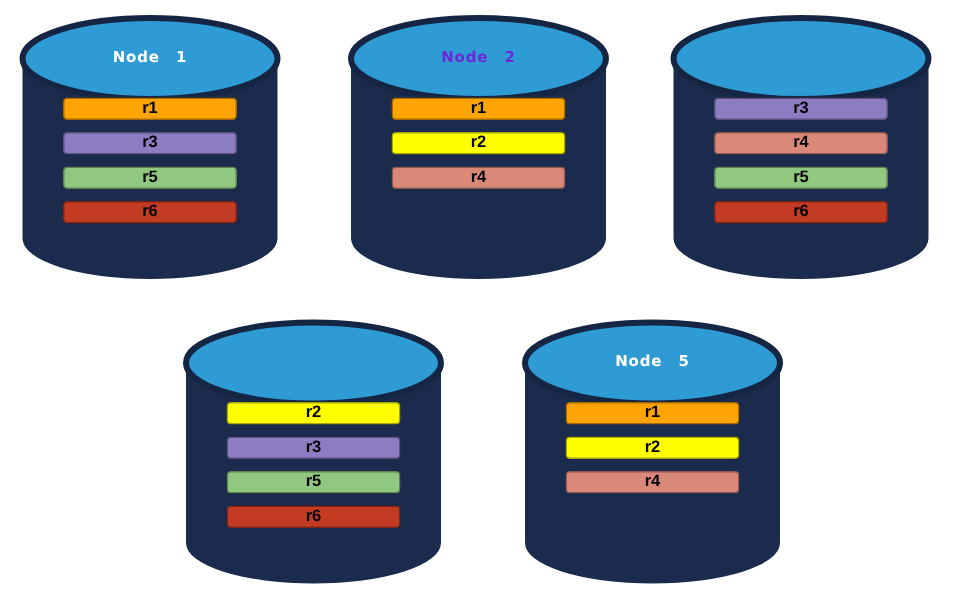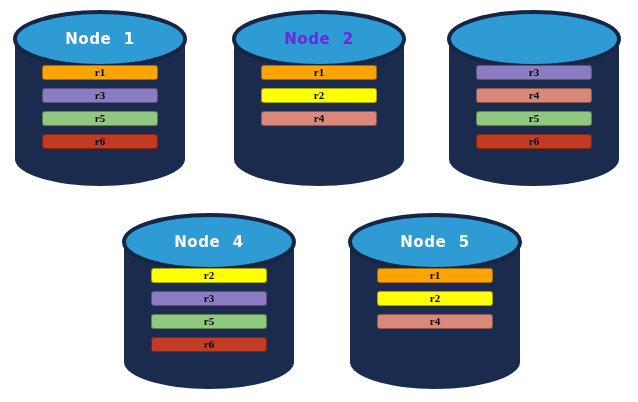--- a/index.html
+++ b/index.html
@@ -30,40 +30,40 @@
   }
   .node-title {
     position: absolute;
     left: 0;
     top: 18px;
     width: 100%;
     text-align: center;
     color: #ffffff;
     font-family: "DejaVu Sans", "Liberation Sans", sans-serif;
     font-weight: bold;
-    font-size: 15px;
+    font-size: 10px;
     line-height: 24px;
     word-spacing: 7px;
     letter-spacing: 0.5px;
     user-select: none;
   }
   .bars {
     position: absolute;
     left: 30px;
     top: 56px;
     width: 116px;
   }
   .bar {
     height: 15px;
     margin-bottom: 8px;
     border-radius: 3px;
     border: 1px solid rgba(0,0,0,0.35);
     box-sizing: border-box;
     text-align: center;
-    font-family: Liberation Serif, serif;
+    font-family: Liberation Sans, sans-serif;
     font-weight: bold;
     font-size: 11px;
     line-height: 13px;
     color: #000000;
     user-select: none;
   }
 </style>
 </head>
 <body>
 
@@ -103,21 +103,20 @@
         <div class="bar" style="background: rgb(217, 136, 122); color: rgb(0, 0, 0);"><span>r4</span></div>
         <div class="bar" style="background: rgb(143, 200, 126); color: rgb(0, 0, 0);"><span>r5</span></div>
         <div class="bar" style="background: rgb(196, 59, 36); color: rgb(0, 0, 0);"><span>r6</span></div>
       </div>
   </div>
     <div class="node" style="left: 121px; top: 212px;">
     <svg class="cyl" viewBox="0 0 176 180" aria-hidden="true">
       <path class="cyl-body" d="M3 30 V150 A85 27 0 0 0 173 150 V30 A85 27 0 0 1 3 30 Z" fill="#1B2B4D"></path>
       <ellipse class="cyl-top" cx="88" cy="30" rx="85" ry="27" stroke-width="4" fill="#2E9BD5" stroke="#152544"></ellipse>
     </svg>
-    <div class="node-title" style="color: rgb(255, 255, 255);">Node 4</div>
     <div class="bars">
         <div class="bar" style="background: rgb(255, 255, 0); color: rgb(0, 0, 0);"><span>r2</span></div>
         <div class="bar" style="background: rgb(140, 124, 194); color: rgb(0, 0, 0);"><span>r3</span></div>
         <div class="bar" style="background: rgb(143, 200, 126); color: rgb(0, 0, 0);"><span>r5</span></div>
         <div class="bar" style="background: rgb(196, 59, 36); color: rgb(0, 0, 0);"><span>r6</span></div>
       </div>
   </div>
     <div class="node" style="left: 347px; top: 212px;">
     <svg class="cyl" viewBox="0 0 176 180" aria-hidden="true">
       <path class="cyl-body" d="M3 30 V150 A85 27 0 0 0 173 150 V30 A85 27 0 0 1 3 30 Z" fill="#1B2B4D"></path>

